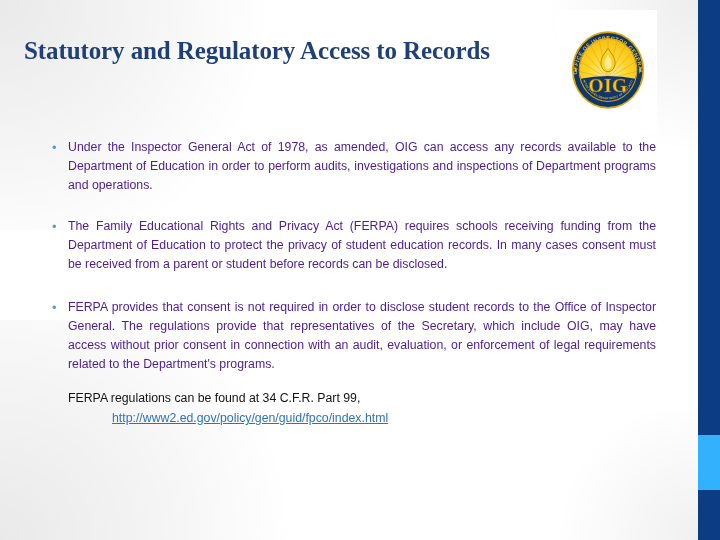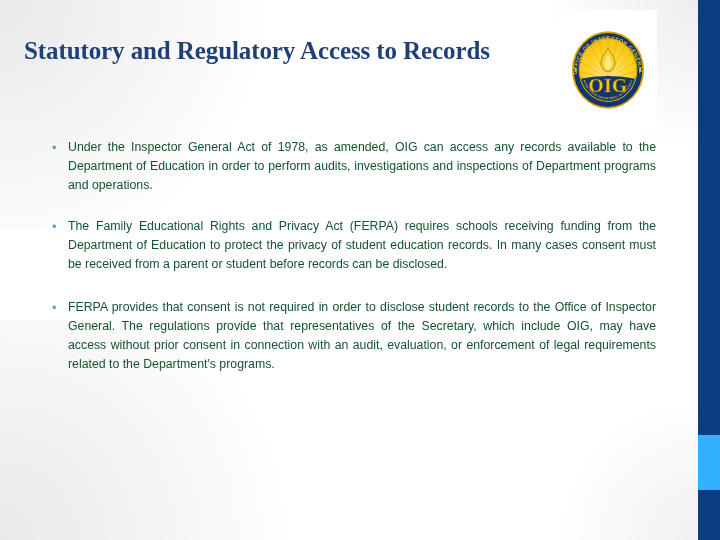--- a/index.html
+++ b/index.html
@@ -122,21 +122,21 @@
     line-height: 19px;
     text-align: left;
     padding-left: 4px;
     box-sizing: border-box;
   }
   .bullet-text {
     flex: 1 1 auto;
     font-family: "Liberation Sans", sans-serif;
     font-size: 12.3px;
     line-height: 19px;
-    color: #14532d;
+    color: #4c1d95;
     text-align: justify;
     text-justify: inter-word;
   }
   .bullet-row.b1 { margin-bottom: 22px; }
   .bullet-row.b2 { margin-bottom: 24px; }
   .bullet-row.b3 { margin-bottom: 14px; }
 
   .footnote {
     margin-left: 20px;
     font-family: "Liberation Sans", sans-serif;
@@ -237,15 +237,21 @@
     <div class="bullet-row b2">
       <span class="bullet-marker">•</span>
       <span class="bullet-text">The Family Educational Rights and Privacy Act (FERPA)  requires schools receiving funding from the Department of Education to protect the privacy of student education records.  In many cases consent must be received from a parent or student before records can be disclosed.</span>
     </div>
 
     <div class="bullet-row b3">
       <span class="bullet-marker">•</span>
       <span class="bullet-text">FERPA provides that consent is not required in order to disclose student records to the Office of Inspector General.   The regulations provide that representatives of the Secretary, which include OIG, may have access without prior consent in connection with an audit, evaluation, or enforcement of legal requirements related to the Department's programs.</span>
     </div>
 
+    <div class="footnote">
+      <div>FERPA regulations can be found at  34 C.F.R. Part 99,</div>
+      <div class="footnote-link-line">
+        <a class="footnote-link" href="#">http://www2.ed.gov/policy/gen/guid/fpco/index.html</a>
+      </div>
+    </div>
 
   </div>
 </div>
 
 </body></html>

